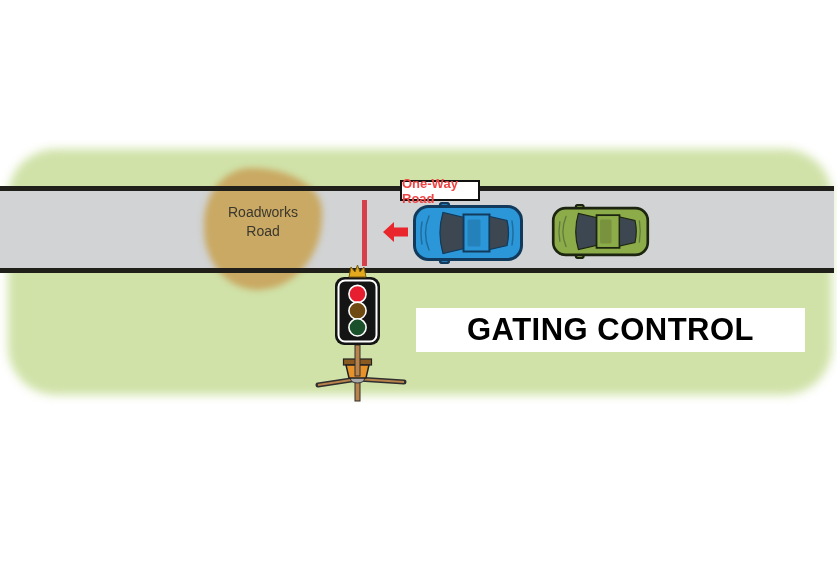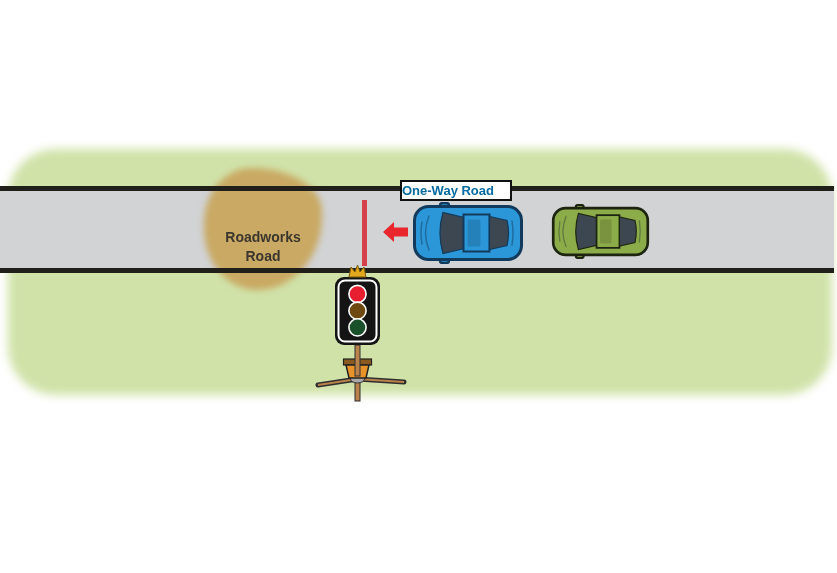--- a/index.html
+++ b/index.html
@@ -42,29 +42,29 @@
   .road-line{position:absolute;left:0;width:834px;height:5px;background:var(--road-edge);z-index:4;}
   .road-line.top{top:186px;}
   .road-line.bottom{top:268px;}
   .patch{
     position:absolute;left:204px;top:168px;width:118px;height:122px;
     background:var(--roadworks-patch);
     border-radius:40% 60% 55% 45% / 45% 35% 60% 50%;
     filter:blur(3px);z-index:3;
   }
   .patch-label{
-    position:absolute;left:204px;top:228px;width:118px;z-index:5;
-    text-align:center;font-weight:bold;font-size:14px;line-height:19px;
+    position:absolute;left:204px;top:203px;width:118px;z-index:5;
+    text-align:center;font-weight:normal;font-size:14px;line-height:19px;
     color:var(--roadworks-text);
   }
   .oneway-label{
-    position:absolute;left:400px;top:180px;width:112px;height:21px;z-index:6;
+    position:absolute;left:400px;top:180px;width:80px;height:21px;z-index:6;
     background:var(--label-bg);border:2px solid var(--label-border);
-    display:flex;align-items:center;justify-content:flex-start;
-    font-weight:bold;font-size:13px;color:#0369a1;box-sizing:border-box;
+    display:flex;align-items:center;justify-content:flex-end;
+    font-weight:bold;font-size:13px;color:#ef4444;box-sizing:border-box;
   }
   .stop-line{
     position:absolute;left:362px;top:200px;width:5px;height:66px;
     background:var(--stop-line-red);z-index:5;
   }
   .gate-arrow{position:absolute;left:383px;top:222px;width:25px;height:20px;z-index:5;}
   .car{position:absolute;z-index:5;}
   .car.blue{left:412px;top:202px;width:112px;height:62px;
     --body:var(--car-blue-body);--outline:var(--car-blue-outline);}
   .car.green{left:551px;top:204px;width:99px;height:55px;
@@ -164,14 +164,17 @@
       <rect x="30" y="19" width="45" height="68" rx="9" fill="var(--signal-housing)"></rect>
       <rect x="33.5" y="22.5" width="38" height="61" rx="6.5" fill="none" stroke="#fff" stroke-width="2"></rect>
       <circle cx="52.5" cy="36" r="8.6" fill="var(--signal-red-on)" stroke="#fff" stroke-width="1.6"></circle>
       <circle cx="52.5" cy="52.7" r="8.6" fill="var(--signal-amber-off)" stroke="#fff" stroke-width="1.6"></circle>
       <circle cx="52.5" cy="69.4" r="8.6" fill="var(--signal-green-off)" stroke="#fff" stroke-width="1.6"></circle>
 
       <path d="M44,19 L46,9 L50,14 L52.5,7 L55,14 L59,9 L61,19 Z" fill="#e3a81e" stroke="#7a5c0c" stroke-width="1"></path>
     </svg>
   </div>
 
+  <div class="title-box">
+    <span class="title-text">GATING CONTROL</span>
+  </div>
 
 </div>
 
 </body></html>

